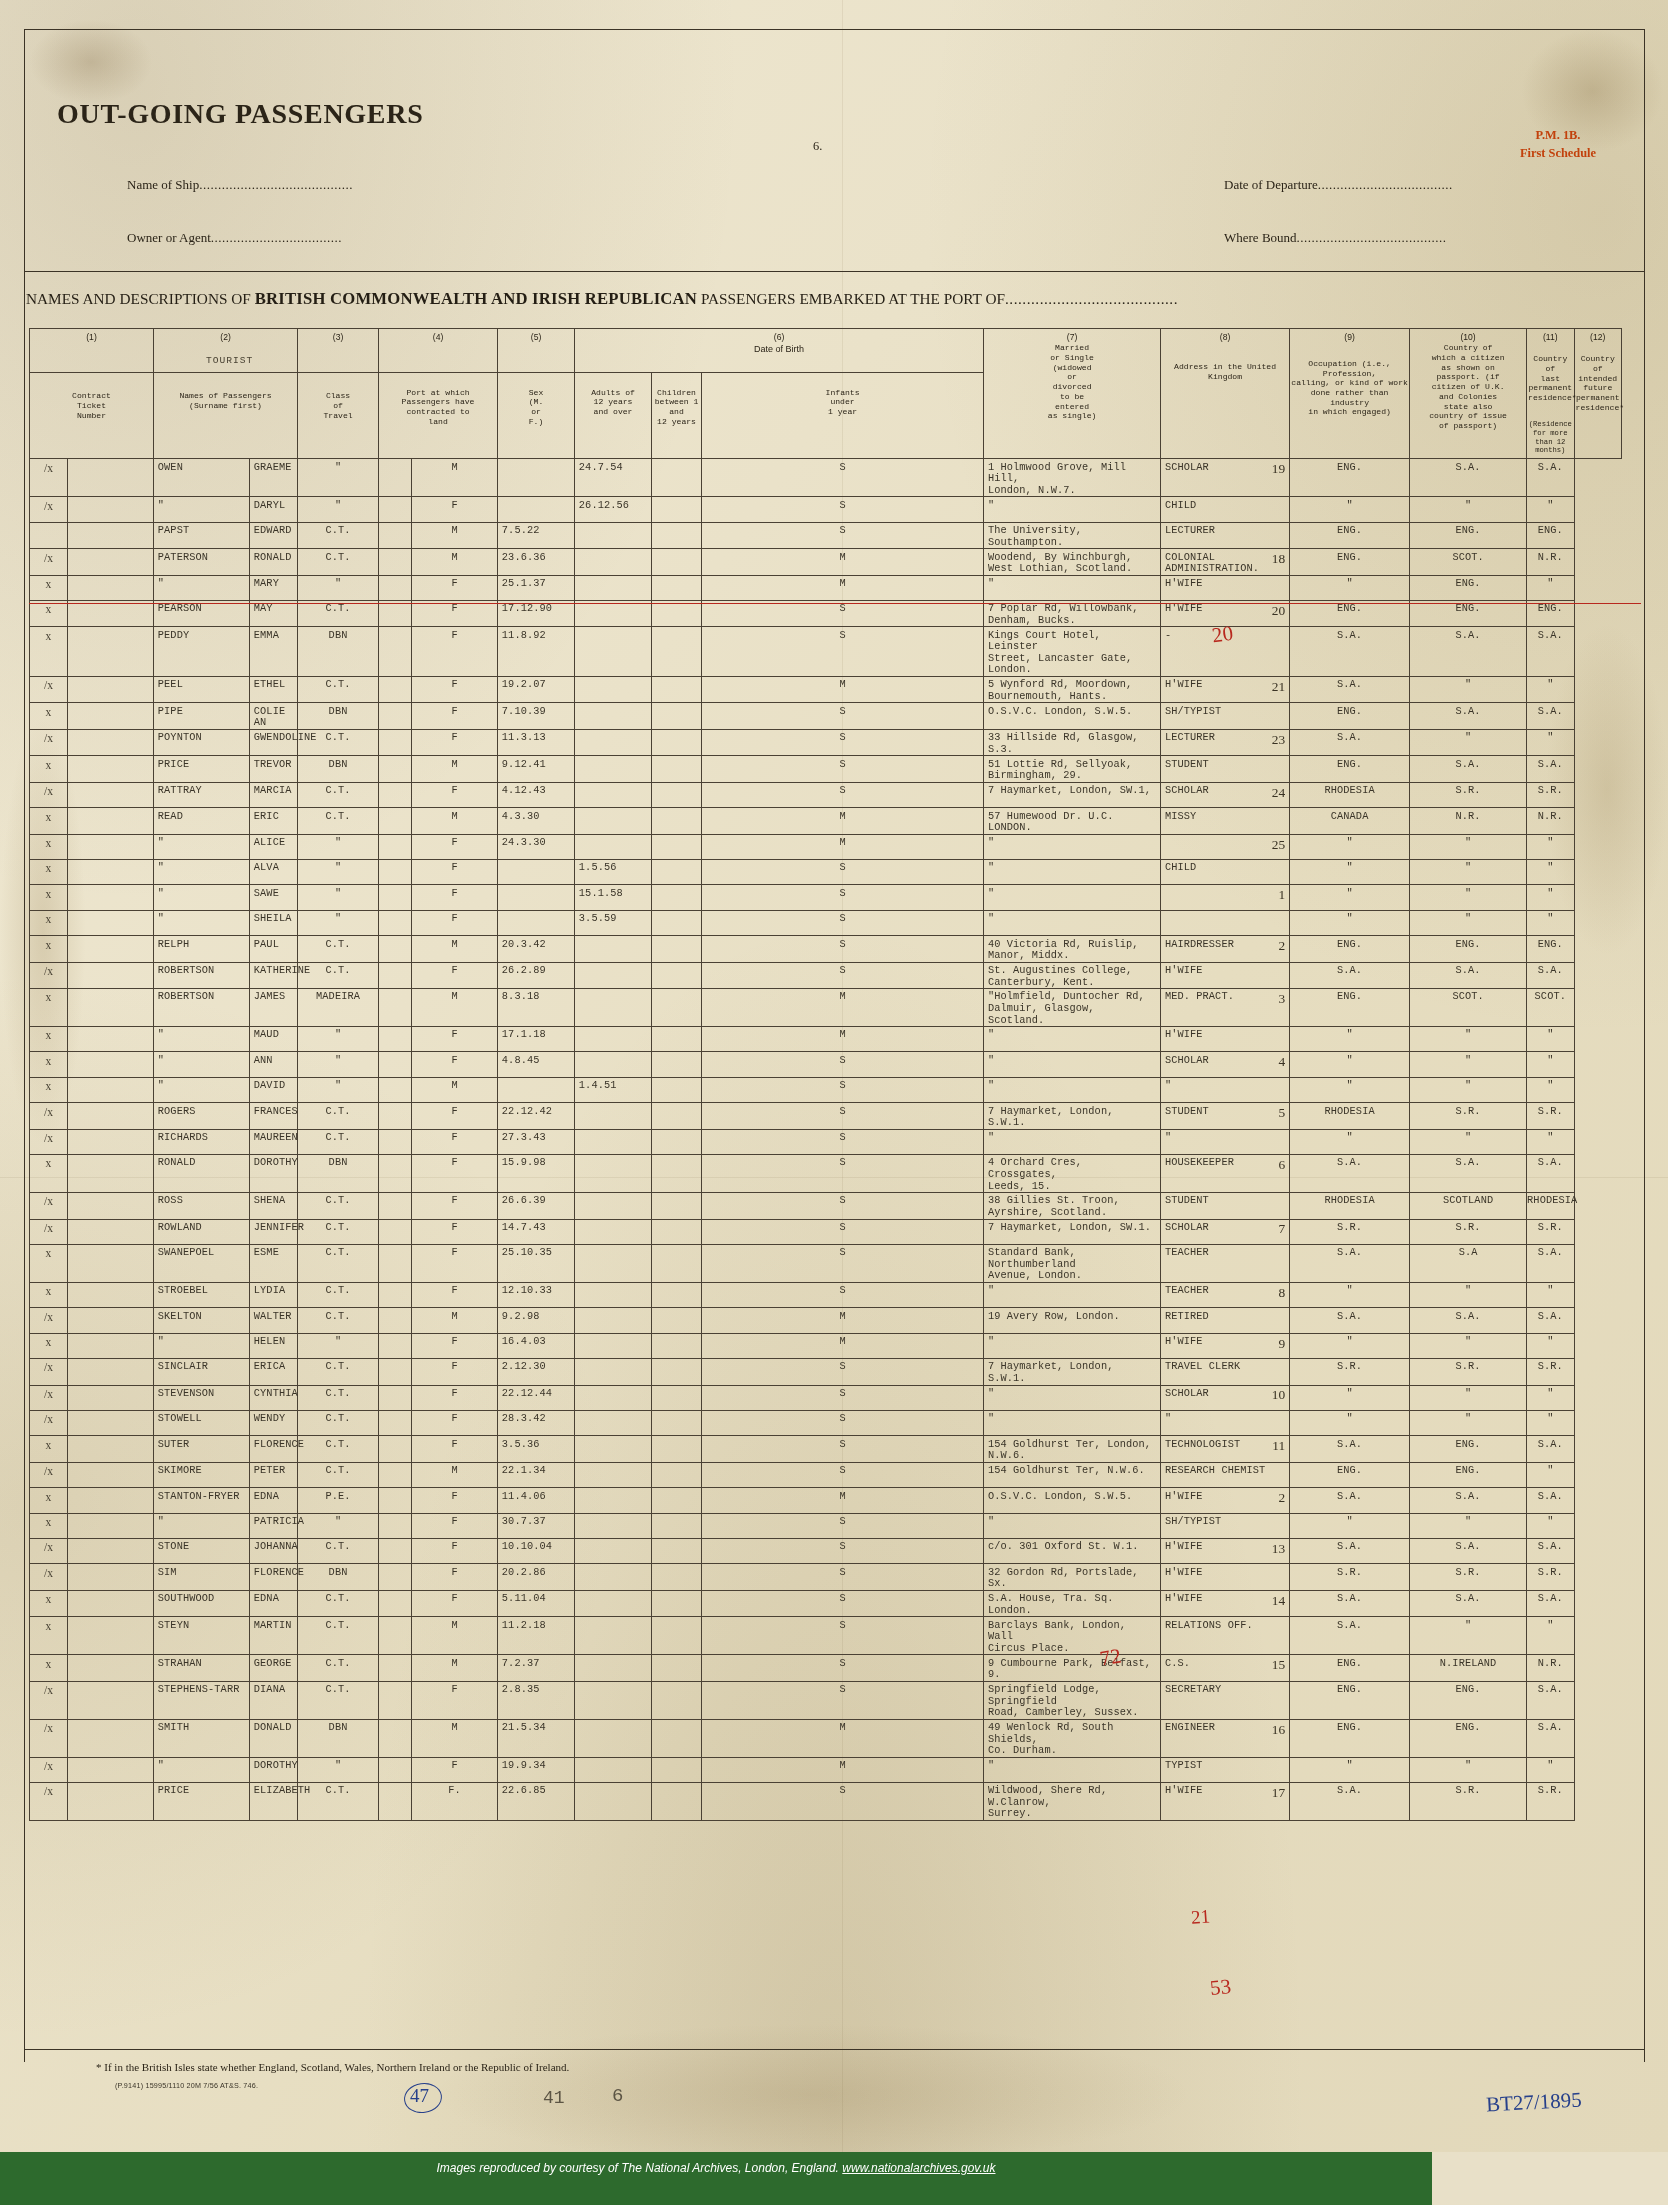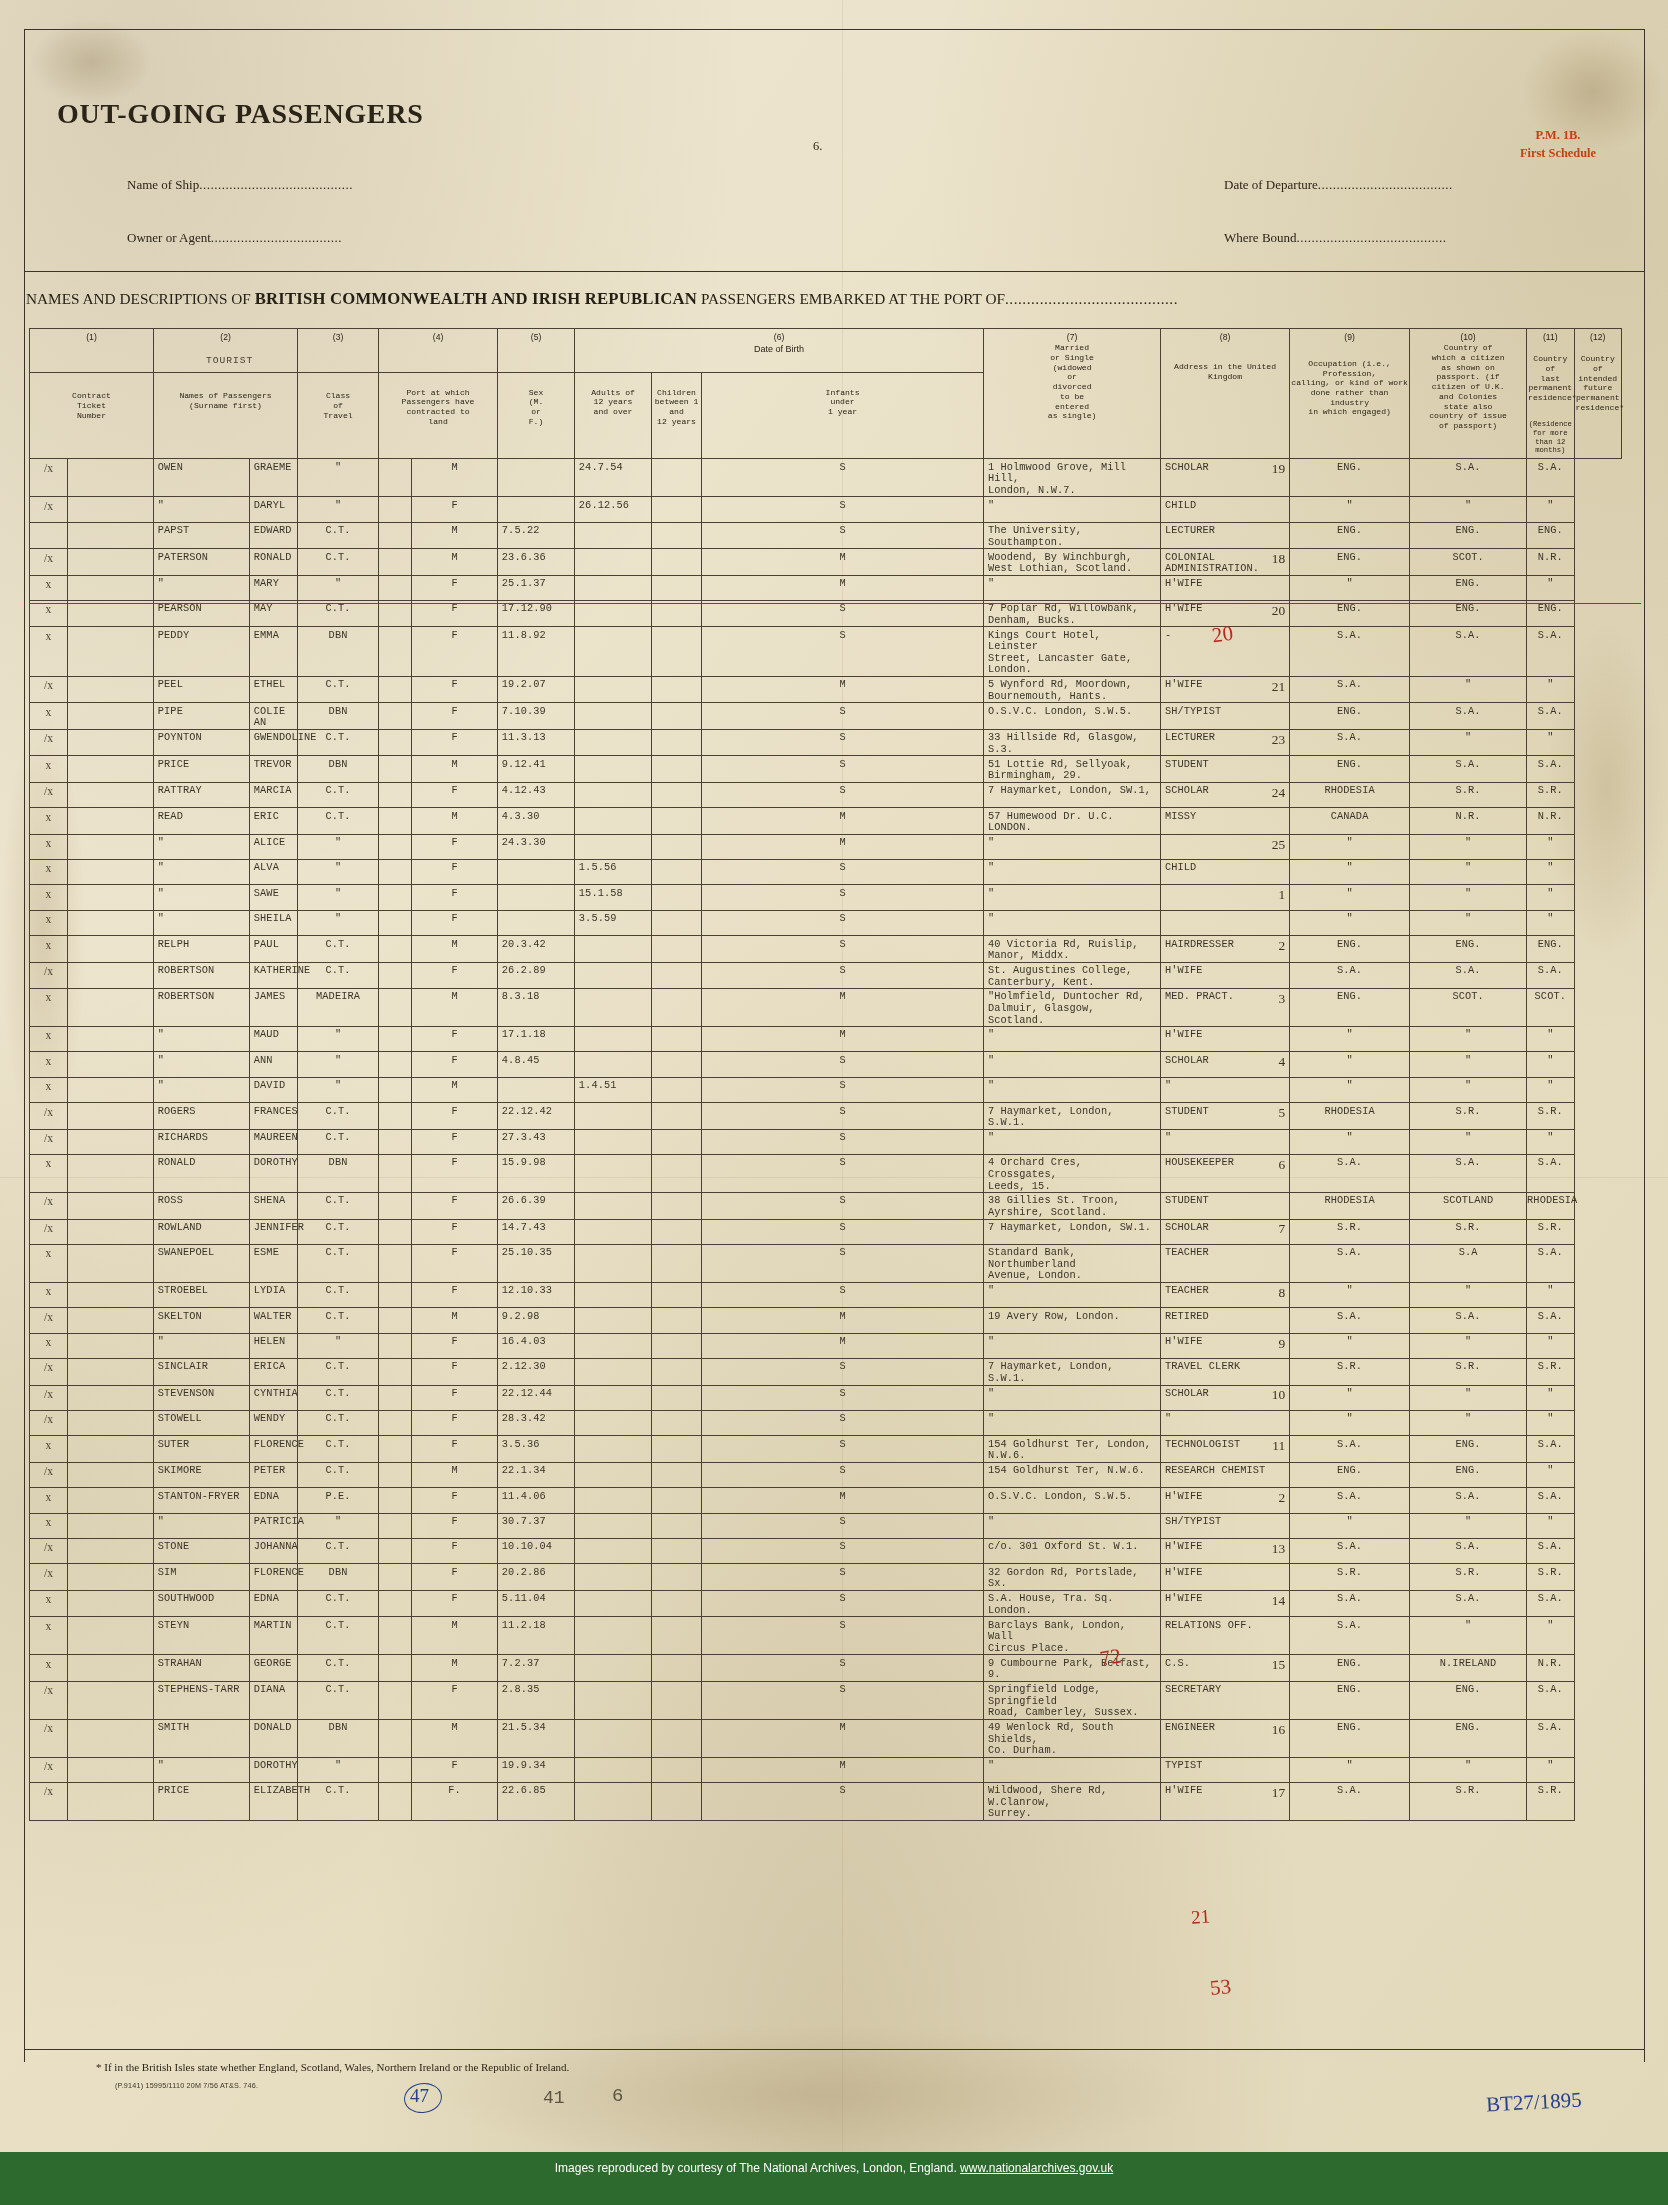--- a/index.html
+++ b/index.html
@@ -84,23 +84,24 @@
     position:absolute;left:115px;top:2081px;font-size:7.2px;color:#3a3428;
     font-family:"Liberation Sans", sans-serif;letter-spacing:0.2px;
   }
   .refno{
     position:absolute;right:86px;top:2090px;font-size:21px;color:#27408b;
     font-family:"Liberation Serif", serif;transform:rotate(-3deg);
   }
   .pencil{position:absolute;color:#5b5444;font-family:Liberation Mono, monospace;}
   
   #banner{
-    position:absolute;left:0;top:2152px;width:1668px;height:53px;
+    position:absolute;left:0;top:2152px;width:1432px;height:53px;
     background:#2d6a2d;color:#ffffff;text-align:center;
     font-family:"Liberation Sans", sans-serif;
+    font-style:italic;
   }
   #banner .l1{font-size:12px;padding-top:8.6px;}
   #banner .l2{font-size:12px;padding-top:3.3px;}
   #banner a{color:#ffffff;text-decoration:underline;}
   .circ{
     position:absolute;border:1.4px solid #27408b;border-radius:50%;
   }
 </style>
 </head>
 <body>

